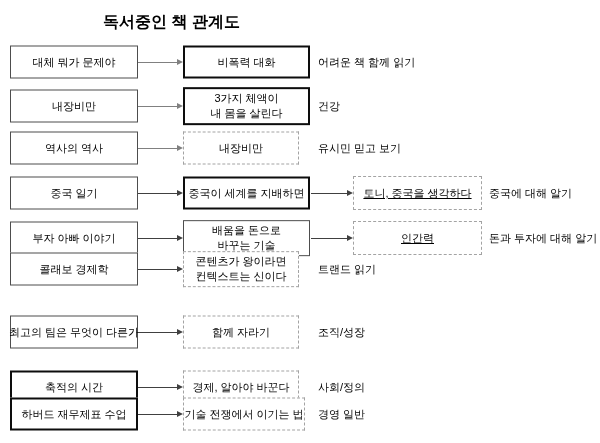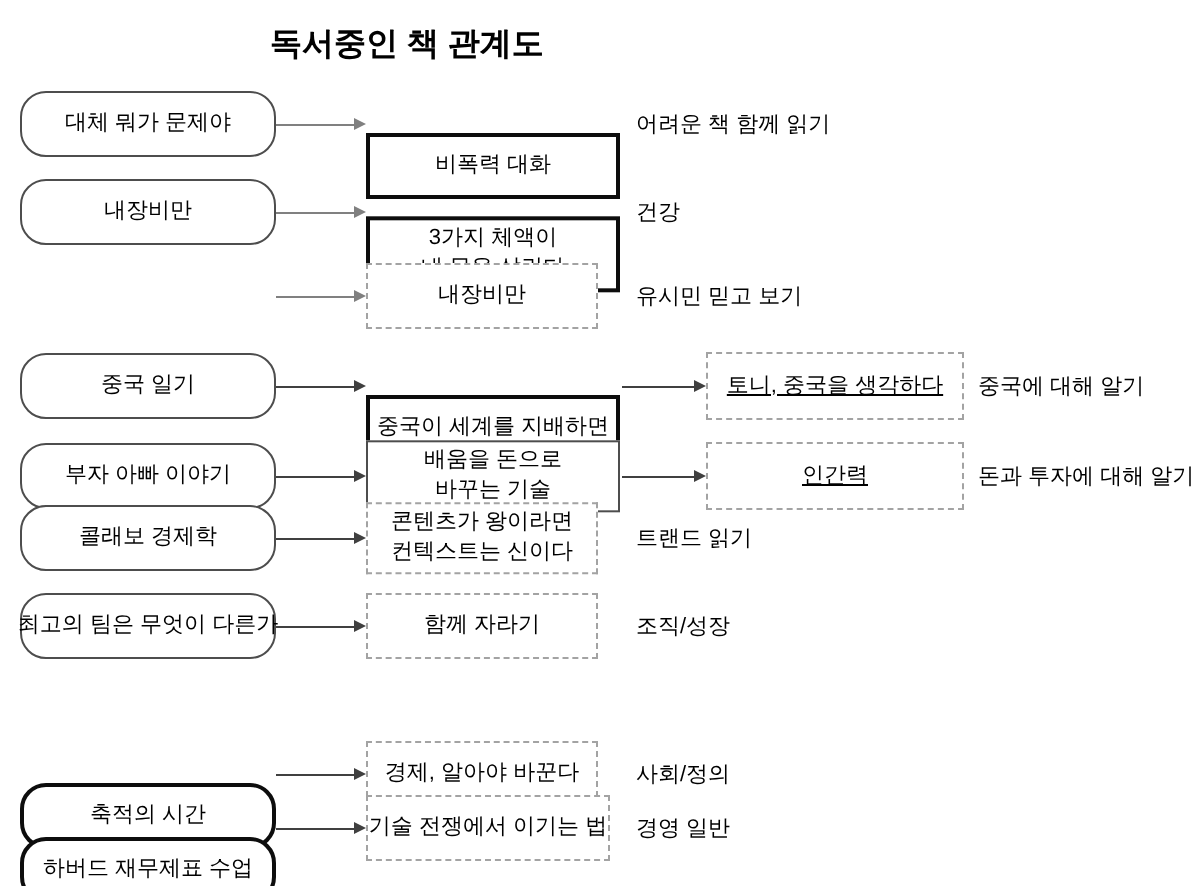--- a/index.html
+++ b/index.html
@@ -1,34 +1,34 @@
 <!DOCTYPE html>
 <html><head>
 <meta charset="utf-8">
 <style>
   * { margin:0; padding:0; box-sizing:border-box; }
   html,body { width:600px; height:443px; background:#ffffff; }
   body { font-family:"Liberation Sans","DejaVu Sans",sans-serif; color:#000; }
   .canvas { position:relative; width:600px; height:443px; background:#fff; overflow:hidden; }
-  .title { position:absolute; left:103px; top:12px; font-size:16px; font-weight:700; white-space:nowrap;margin-left:32px; }
+  .title { position:absolute; left:103px; top:12px; font-size:16px; font-weight:700; white-space:nowrap; }
   .row { position:absolute; left:0; width:600px; height:44px; }
   .node {
     position:absolute; top:50%; transform:translateY(-50%);
     display:flex; align-items:center; justify-content:center;
     text-align:center; font-size:11px; line-height:1.35;
     background:#fff; padding:2px 3px; white-space:pre-line;
   }
   .one { white-space:nowrap; }
-  .src  { left:10px;  width:128px; min-height:33px;border-radius:13px; }
+  .src  { left:10px;  width:128px; min-height:33px; }
   .mid  { left:183px; width:127px; min-height:33px; }
   .mid.w116 { width:116px; }
   .mid.w122 { width:122px; }
   .tgt2 { left:353px; width:129px; min-height:34px;text-decoration:underline; }
   .b-solid { border:1px solid #4d4d4d; }
-  .b-bold  { border:2.5px solid #0d0d0d;margin-top:21px; }
+  .b-bold  { border:2.5px solid #0d0d0d; }
   .b-dash  { border:1px dashed #a3a3a3; }
   .arrow { position:absolute; top:50%; height:0; --c:#404040; }
   .arrow::before { content:""; position:absolute; left:0; right:4px; top:-0.5px; height:1px; background:var(--c); }
   .arrow::after  { content:""; position:absolute; right:0; top:-3.5px; width:0; height:0;
                    border-left:6px solid var(--c); border-top:3.5px solid transparent; border-bottom:3.5px solid transparent; }
   .a1 { left:138px; width:45px; }
   .a1.gray { --c:#808080; }
   .a2 { left:311px; width:42px; }
   .lbl { position:absolute; left:318px; top:50%; transform:translateY(-50%);
          font-size:11px; white-space:nowrap; text-underline-offset:3px; }
@@ -50,20 +50,21 @@
 
   <div class="row" style="top:84px">
     <div class="node one src b-solid">내장비만</div>
     <div class="arrow a1 gray"></div>
     <div class="node mid b-bold">3가지 체액이
 내 몸을 살린다</div>
     <div class="lbl">건강</div>
   </div>
 
   <div class="row" style="top:126px">
+    <div class="node one src b-solid">역사의 역사</div>
     <div class="arrow a1 gray"></div>
     <div class="node one mid w116 b-dash">내장비만</div>
     <div class="lbl">유시민 믿고 보기</div>
   </div>
 
   <div class="row" style="top:171px">
     <div class="node one src b-solid">중국 일기</div>
     <div class="arrow a1"></div>
     <div class="node one mid b-bold">중국이 세계를 지배하면</div>
     <div class="arrow a2"></div>
@@ -82,21 +83,21 @@
   </div>
 
   <div class="row" style="top:247px">
     <div class="node one src b-solid">콜래보 경제학</div>
     <div class="arrow a1"></div>
     <div class="node mid w116 b-dash">콘텐츠가 왕이라면
 컨텍스트는 신이다</div>
     <div class="lbl">트랜드 읽기</div>
   </div>
 
-  <div class="row" style="top:291px">
+  <div class="row" style="top:310px">
     <div class="node one src b-solid">최고의 팀은 무엇이 다른가</div>
     <div class="arrow a1"></div>
     <div class="node one mid w116 b-dash">함께 자라기</div>
     <div class="lbl">조직/성장</div>
   </div>
 
   <div class="row" style="top:365px">
     <div class="node one src b-bold">축적의 시간</div>
     <div class="arrow a1"></div>
     <div class="node one mid w116 b-dash">경제, 알아야 바꾼다</div>

